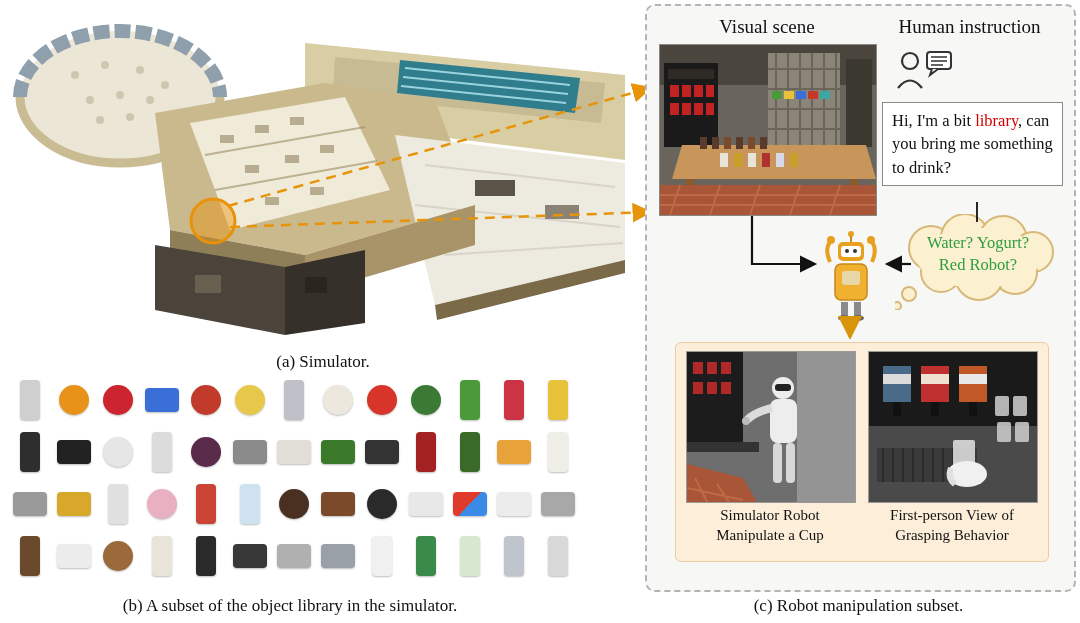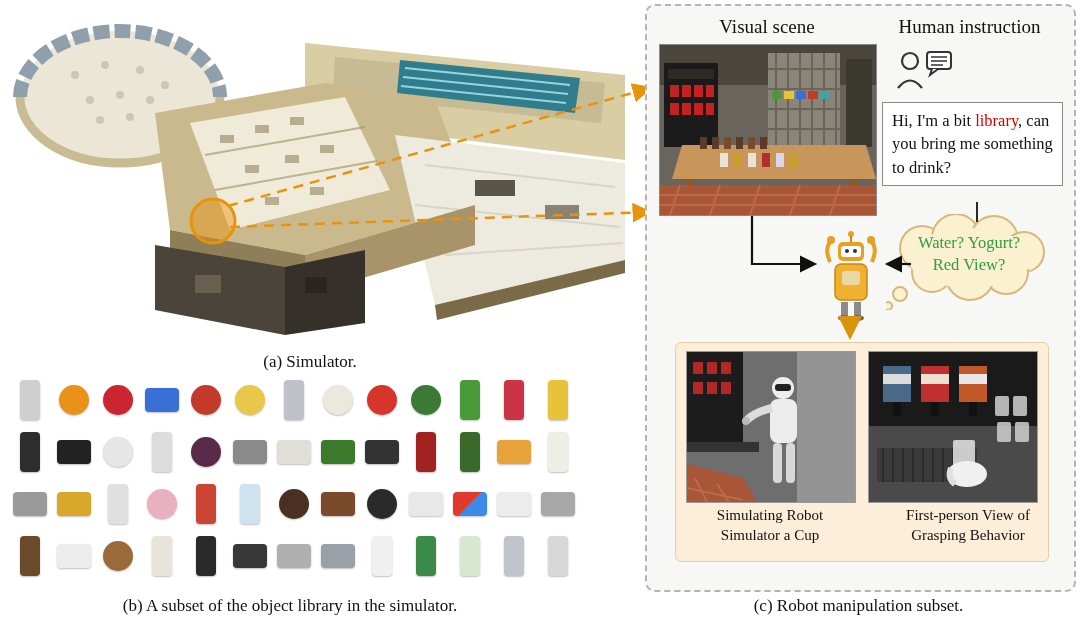--- a/index.html
+++ b/index.html
@@ -17,21 +17,21 @@
   .shape-tall{width:20px;height:40px;border-radius:4px;}
 
   
   .panel{position:absolute;left:645px;top:4px;width:427px;height:584px;
          border:2px dashed #b3b3b3;border-radius:10px;background:#f7f7f6;}
   .panel-header{position:absolute;top:10px;font-size:19px;text-align:center;font-weight:400;}
   .vs-img{position:absolute;left:12px;top:38px;width:216px;height:170px;border:1px solid #888;overflow:hidden;background:#6a655c;}
   .instruction-box{position:absolute;left:235px;top:96px;width:181px;background:#fff;border:1px solid #8a8a8a;
                    font-size:16.5px;line-height:1.42;padding:6px 9px;box-sizing:border-box;}
   .red{color:#d40000;}
-  .cloud-wrap{position:absolute;left:239px;top:208px;width:166px;height:96px;}
+  .cloud-wrap{position:absolute;left:248px;top:208px;width:166px;height:96px;}
   .cloud-text{position:absolute;left:14px;top:18px;width:138px;text-align:center;
               font-size:16.5px;line-height:1.35;color:#2e9e3e;}
   .robot-wrap{position:absolute;left:175px;top:222px;width:58px;height:96px;}
   .person-wrap{position:absolute;left:248px;top:40px;width:62px;height:52px;}
   .bottom-panel{position:absolute;left:28px;top:336px;width:372px;height:218px;background:#fdeeda;
                 border:1px solid #e9cda0;border-radius:6px;}
   .manip-img{position:absolute;top:8px;width:168px;height:150px;background:#555;overflow:hidden;border:1px solid #999;}
   .manip-caption{position:absolute;top:163px;width:168px;font-size:15px;line-height:1.3;text-align:center;}
   .arrow-layer{position:absolute;left:0;top:0;width:100%;height:100%;pointer-events:none;}
 </style>
@@ -102,21 +102,21 @@
         <rect x="300" y="272" width="22" height="16" fill="#2a261f"></rect>
       </g>
 
       <g>
         <circle cx="208" cy="216" r="22" fill="#e8920a" opacity="0.45"></circle>
         <circle cx="208" cy="216" r="22" fill="none" stroke="#e8920a" stroke-width="3"></circle>
       </g>
     </svg>
   </div>
 
-  <div class="abs caption" style="left:0;top:352px;width:620px;">(a) Simulator.</div>
+  <div class="abs caption" style="left:13px;top:352px;width:620px;">(a) Simulator.</div>
 
   <div class="obj-grid">
       <div class="obj-cell">
         <div class="obj shape-tall" style="background: rgb(207, 207, 207);"></div>
       </div>
       <div class="obj-cell">
         <div class="obj shape-circle" style="background: rgb(232, 146, 26);"></div>
       </div>
       <div class="obj-cell">
         <div class="obj shape-circle" style="background: rgb(204, 37, 48);"></div>
@@ -391,21 +391,21 @@
             <circle cx="120" cy="58" r="22"></circle>
             <circle cx="84" cy="62" r="24"></circle>
           <circle cx="46" cy="58" r="20"></circle>
           <circle cx="14" cy="80" r="7"></circle>
             <circle cx="2" cy="92" r="4"></circle>
         </g>
         <ellipse cx="84" cy="44" rx="62" ry="30" fill="#fbf0d0"></ellipse>
       </svg>
       <div class="cloud-text">
         <div>Water? Yogurt?</div>
-        <div>Red View?</div>
+        <div>Red Robot?</div>
       </div>
     </div>
 
     <svg class="arrow-layer" width="427" height="584" viewBox="0 0 427 584">
       <defs>
         <marker id="barrow" markerWidth="9" markerHeight="9" refX="7" refY="4" orient="auto">
           <path d="M0,0 L8,4 L0,8 z" fill="#111"></path>
         </marker>
         <marker id="yarrow" markerWidth="9" markerHeight="9" refX="7" refY="4" orient="auto">
           <path d="M0,0 L8,4 L0,8 z" fill="#d8940a"></path>
@@ -471,20 +471,20 @@
           <rect x="8" y="96" width="100" height="34" fill="#3a3a3a"></rect>
           <path d="M14 96 V130 M24 96 V130 M34 96 V130 M44 96 V130 M54 96 V130 M64 96 V130 M74 96 V130 M84 96 V130 M94 96 V130 M104 96 V130" stroke="#2a2a2a" stroke-width="2"></path>
           <g>
             <rect x="84" y="88" width="22" height="30" rx="2" fill="#dcdcdc" opacity="0.9"></rect>
             <ellipse cx="98" cy="122" rx="20" ry="13" fill="#f0f0f0"></ellipse>
             <path d="M82 116 Q78 126 86 132" stroke="#e0e0e0" stroke-width="6" fill="none"></path>
           </g>
         </svg>
       </div>
 
-      <div class="manip-caption" style="left:10px;">Simulating Robot Simulator a Cup</div>
-      <div class="manip-caption" style="left:208px;text-align:center;">First-person View of Grasping Behavior</div>
+      <div class="manip-caption" style="left:10px;">Simulator Robot Manipulate a Cup</div>
+      <div class="manip-caption" style="left:192px;text-align:center;">First-person View of Grasping Behavior</div>
     </div>
   </div>
 
   <div class="abs caption" style="left:645px;top:596px;width:427px;">(c) Robot manipulation subset.</div>
 
 </div>
 
 </body></html>

